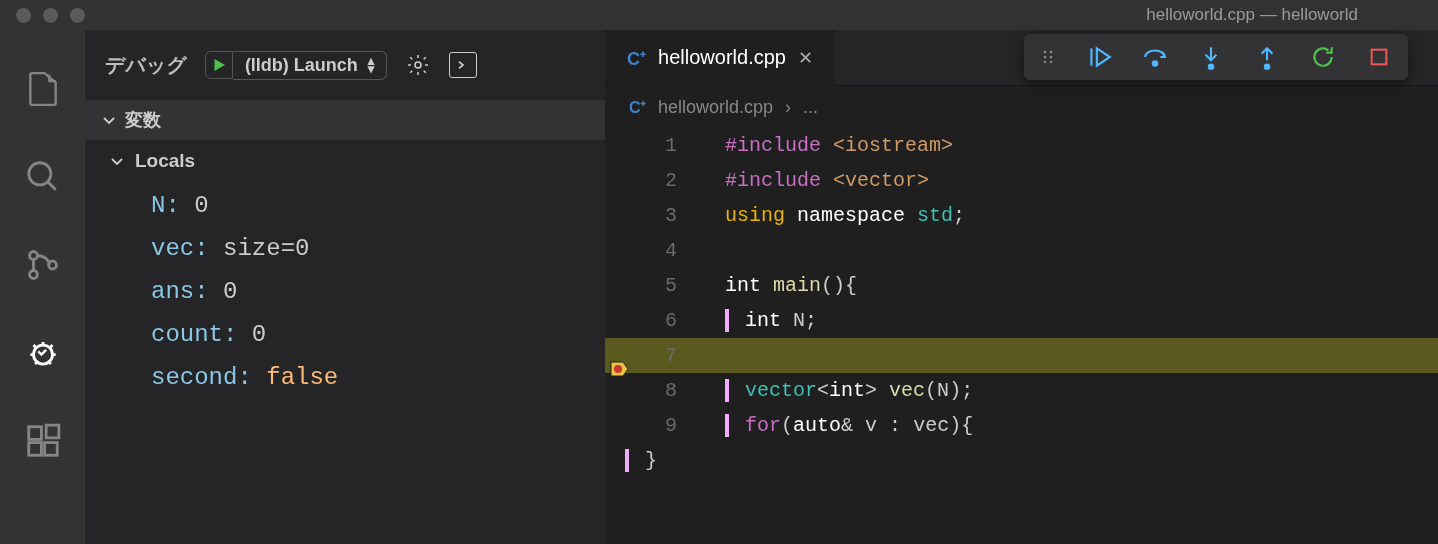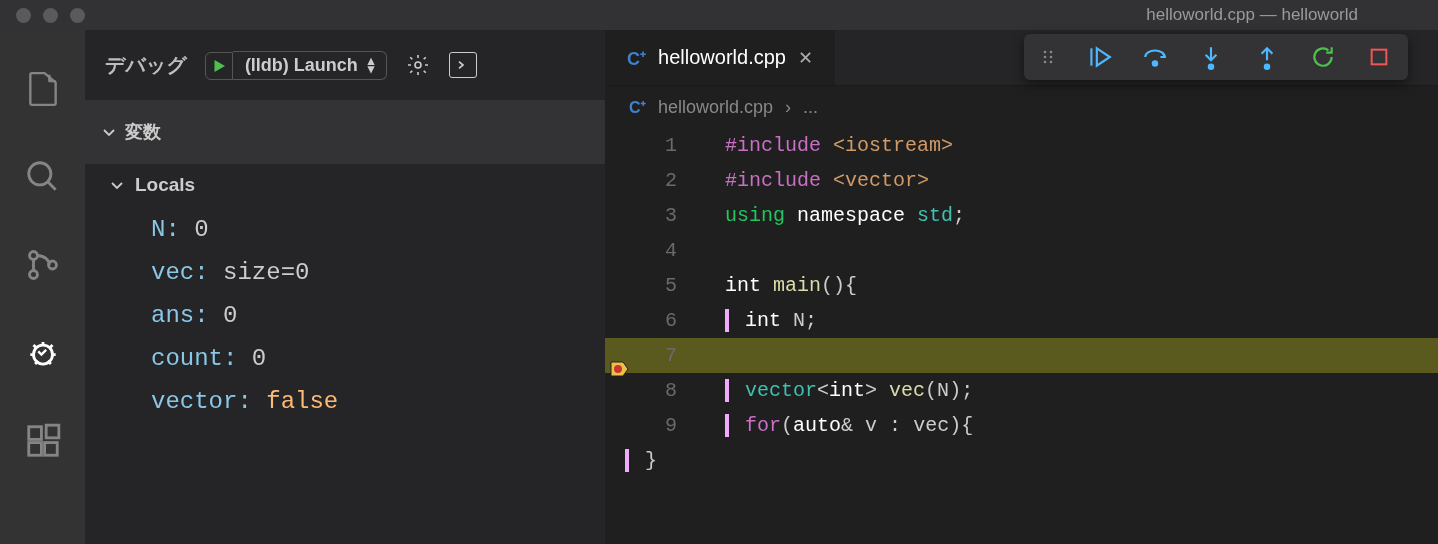--- a/index.html
+++ b/index.html
@@ -71,21 +71,21 @@
       padding: 3px 12px;
       color: #ccc;
       font-size: 18px;
       display: flex;
       align-items: center;
       gap: 10px;
     }
     .header-icon { width:26px; height:26px; color:#ccc; display:flex;align-items:center;justify-content:center; cursor:pointer;}
     .section-header {
       background: #333335;
-      padding: 20px 16px;
+      padding: 8px 16px;
       font-size: 18px;
       font-weight: bold;
       display: flex;
       align-items: center;
       gap: 8px;
     }
     .chev { display:inline-flex; }
     .locals-header {
       padding: 10px 24px;
       font-size: 19px;
@@ -159,21 +159,21 @@
     .breakpoint-mark {
       position: absolute;
       left: 4px;
       top: 50%;
       transform: translateY(-50%);
       width: 0; height: 0;
     }
     .code-content { padding-left: 20px; white-space: pre; position:relative;}
     .kw-preproc { color: #c96fc4; }
     .kw-include-path { color: #d19a66; }
-    .kw-using { color: #22c55e; }
+    .kw-using { color: #eab308; }
     .kw-ns { color: #3fc0b0; }
     .kw-type { color: #ffffff; }
     .kw-func { color: #dcdcaa; }
     .kw-var { color: #9cdcfe; }
     .kw-var2 { color: #ccc; }
     .kw-op { color: #ccc; }
     .kw-ctrl { color: #c96fc4; }
     .kw-punc { color: #ccc; }
     .line-marker{border-left:4px solid #f0abfc;padding-left:16px}
     .debug-toolbar {
@@ -246,21 +246,21 @@
           <rect x="3" y="13" width="8" height="8"></rect>
           <rect x="13" y="13" width="8" height="8"></rect>
           <rect x="14" y="2" width="8" height="8"></rect>
         </svg>
     </div>
   </div>
 
   <div class="debug-panel">
     <div class="debug-header">
       <span>デバッグ</span>
-      <div style="display:flex;align-items:flex-end;">
+      <div style="display:flex;align-items:center;">
         <div class="play-btn">
           <svg viewBox="0 0 24 24" width="20" height="20" fill="currentColor">
               <path d="M6 4l14 8-14 8z"></path>
             </svg>
         </div>
         <div class="config-select">
           <span>(lldb) Launch</span>
           <span style="font-size:13px;line-height:8px;">▴<br>▾</span>
         </div>
       </div>
@@ -293,21 +293,21 @@
           </svg>
       </span>
       <span>Locals</span>
     </div>
 
     <div class="var-list">
       <div class="var-row"><span class="var-name">N:</span> <span class="var-value">0</span></div>
       <div class="var-row"><span class="var-name">vec:</span> <span class="var-value">size=0</span></div>
       <div class="var-row"><span class="var-name">ans:</span> <span class="var-value">0</span></div>
       <div class="var-row"><span class="var-name">count:</span> <span class="var-value">0</span></div>
-      <div class="var-row"><span class="var-name">vector:</span> <span class="var-value false">false</span></div>
+      <div class="var-row"><span class="var-name">second:</span> <span class="var-value false">false</span></div>
     </div>
   </div>
 
   <div class="editor-area">
     <div class="debug-toolbar">
       <div class="drag-handle">
         <svg viewBox="0 0 16 16" width="16" height="16" fill="currentColor">
             <circle cx="5" cy="3" r="1.3"></circle>
             <circle cx="11" cy="3" r="1.3"></circle>
             <circle cx="5" cy="8" r="1.3"></circle>

